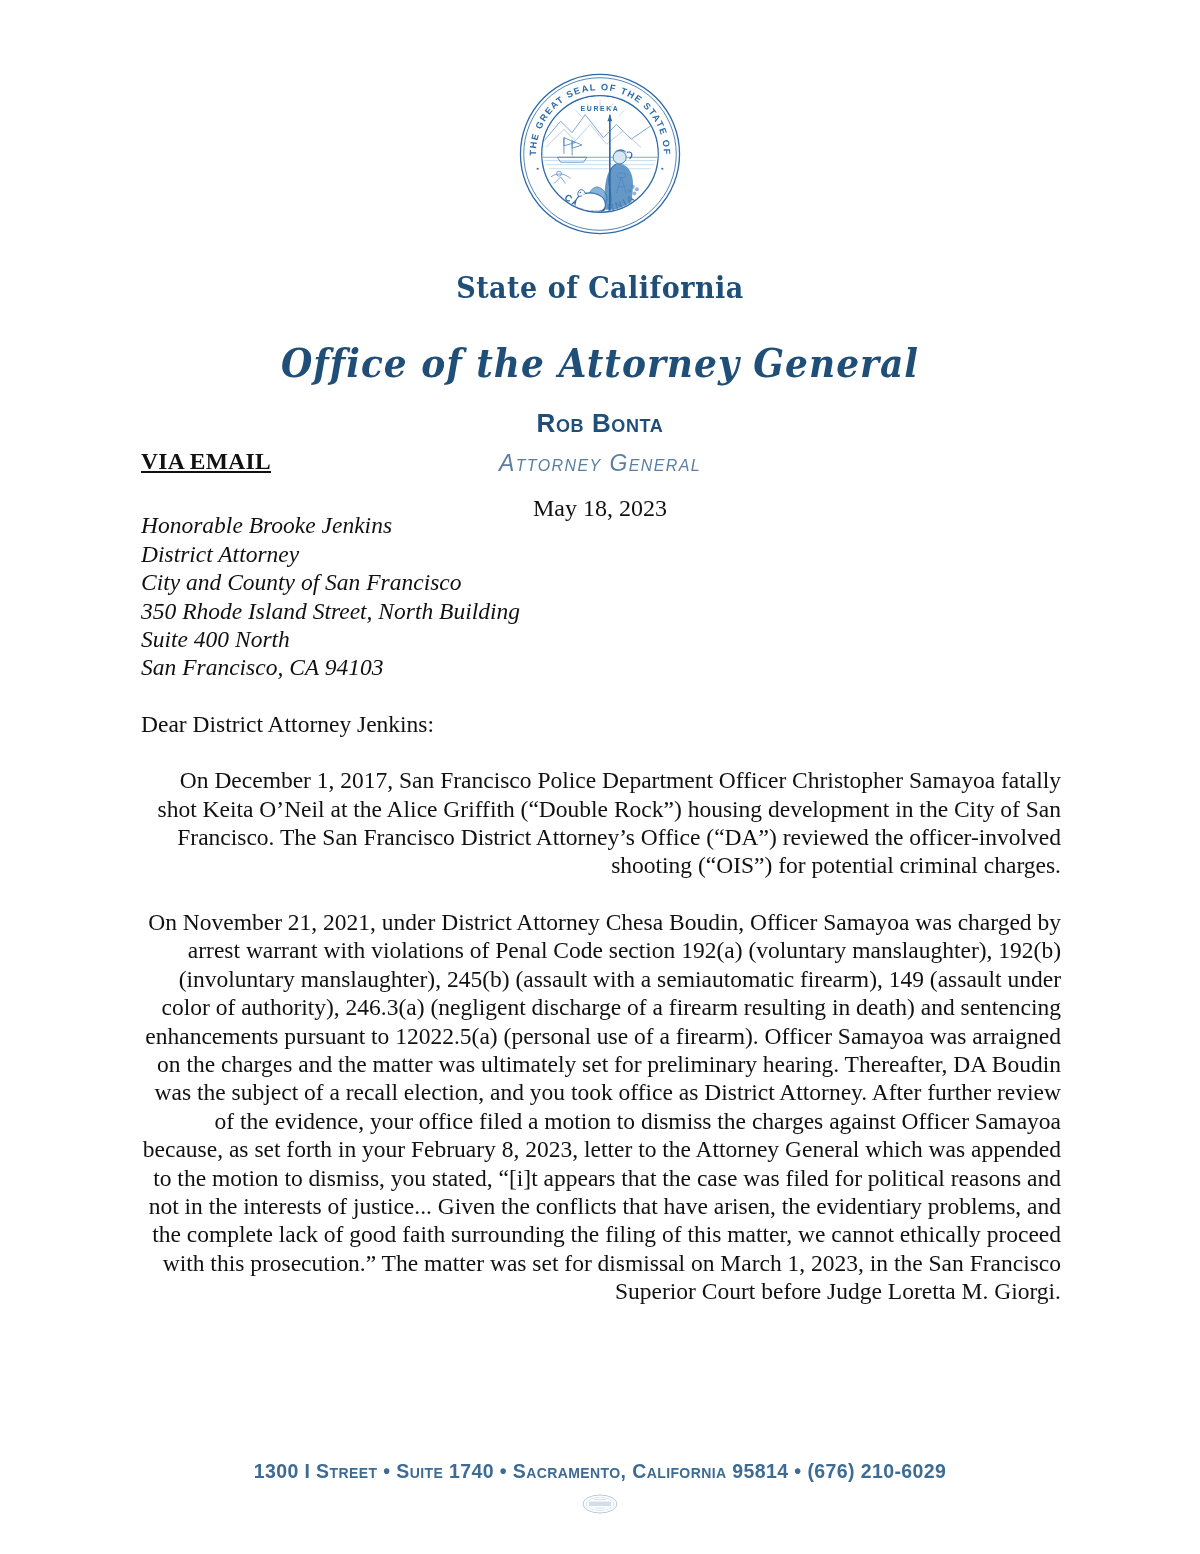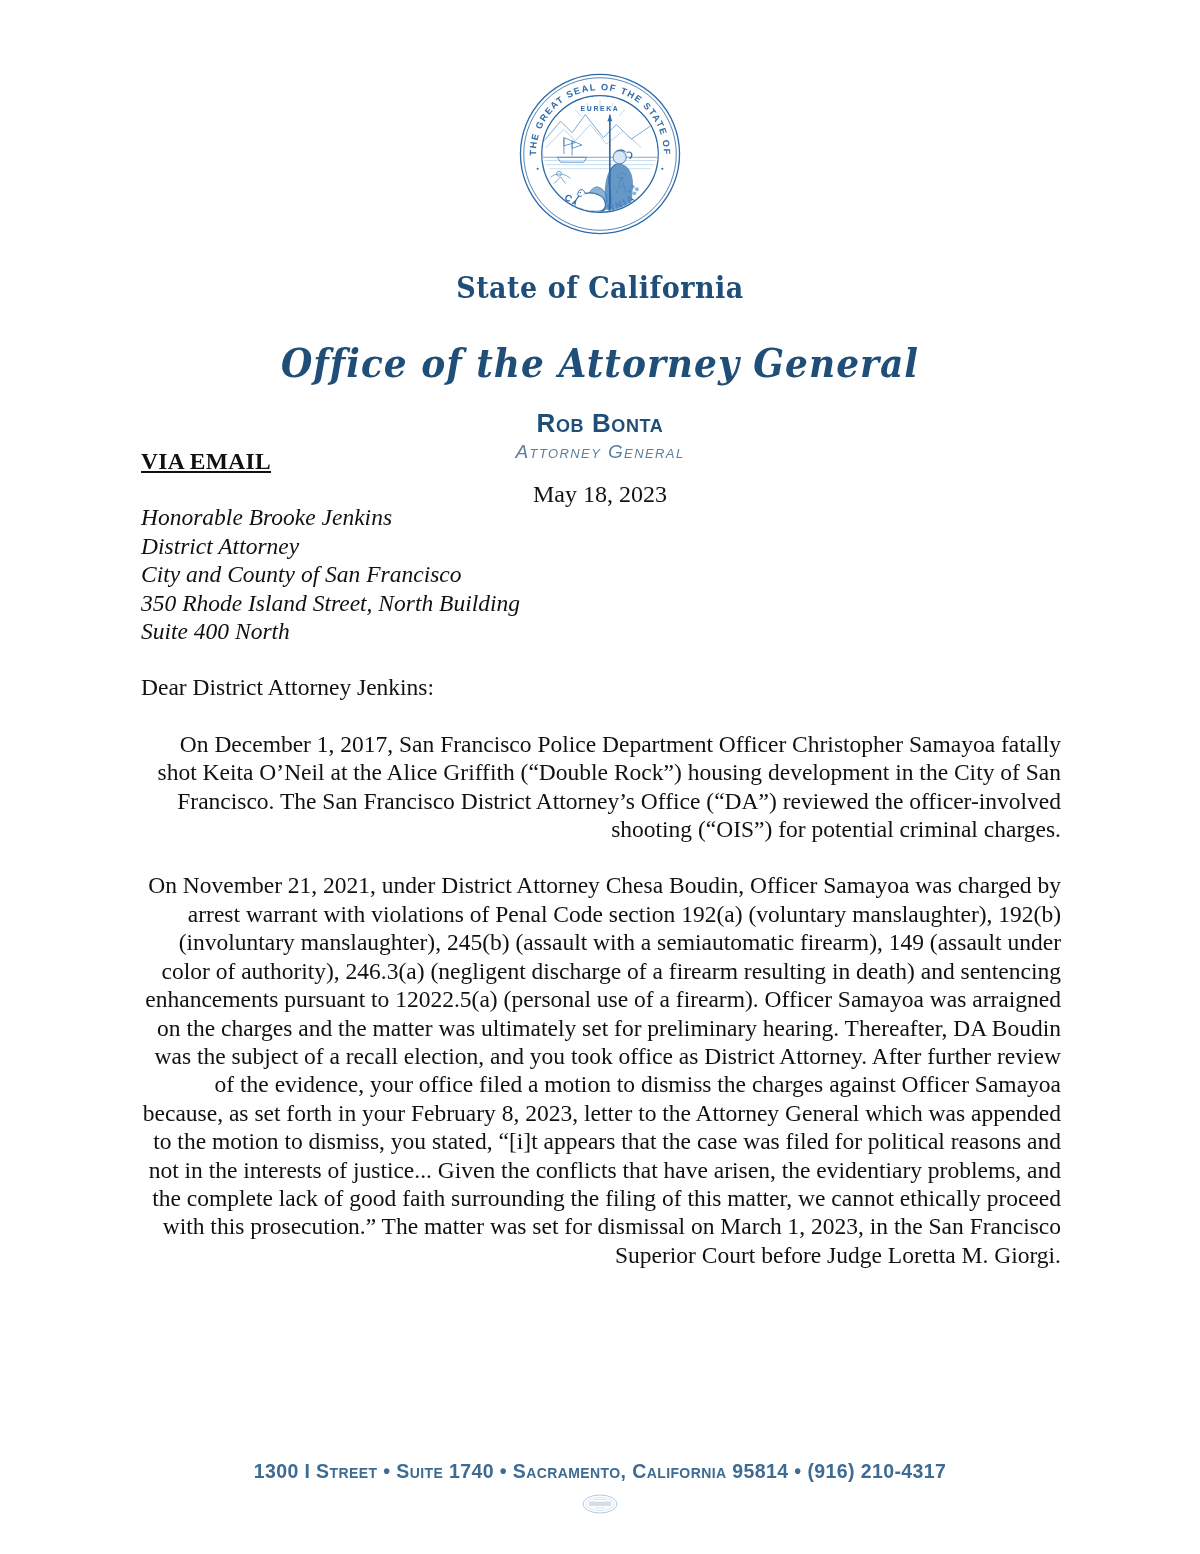--- a/index.html
+++ b/index.html
@@ -64,23 +64,23 @@
   .ag-name {
     margin-top: 22px;
     font-family: "Liberation Sans", "DejaVu Sans", sans-serif;
     font-size: 26px;
     font-weight: bold;
     color: #1f4e79;
     font-variant: small-caps;
     letter-spacing: 0.6px;
   }
   .ag-title {
-    margin-top: 2px;
+    margin-top: 11px;
     font-family: "Liberation Sans", "DejaVu Sans", sans-serif;
-    font-size: 19px;
+    font-size: 23px;
     font-style: italic;
     color: #5b7fa0;
     font-variant: small-caps;
     letter-spacing: 1.4px;
   }
 
   .letter-date {
     margin-top: 18px;
     font-size: 24px;
     color: #111;
@@ -95,21 +95,21 @@
     font-size: 23.5px;
     line-height: 28.4px;
     color: #111;
     text-align: left;
   }
   .via-email {
     font-weight: bold;
     text-decoration: underline;
     letter-spacing: 0.3px;
     display: inline-block;
-    margin-bottom: 28px;
+    margin-bottom: 36px;
   }
   .addr-block { margin-bottom: 28px; font-style: italic; }
   .addr-line { display: block; }
 
   .re-line { margin-bottom: 28px; }
   .re-label { }
   .re-case-italic { font-style: italic; }
 
   .salutation { margin-bottom: 28px; }
 
@@ -259,31 +259,32 @@
     <div>
       <span class="via-email">VIA EMAIL</span>
     </div>
 
     <div class="addr-block">
       <span class="addr-line">Honorable Brooke Jenkins</span>
       <span class="addr-line">District Attorney</span>
       <span class="addr-line">City and County of San Francisco</span>
       <span class="addr-line">350 Rhode Island Street, North Building</span>
       <span class="addr-line">Suite 400 North</span>
+      <span class="addr-line">San Francisco, CA 94103</span>
     </div>
 
 
     <div class="salutation">Dear District Attorney Jenkins:</div>
 
     <p class="para">On December 1, 2017, San Francisco Police Department Officer Christopher Samayoa fatally shot Keita O’Neil at the Alice Griffith (“Double Rock”) housing development in the City of San Francisco.  The San Francisco District Attorney’s Office (“DA”) reviewed the officer-involved shooting (“OIS”) for potential criminal charges.</p>
     <p class="para">On November 21, 2021, under District Attorney Chesa Boudin, Officer Samayoa was charged by arrest warrant with violations of Penal Code section 192(a) (voluntary manslaughter), 192(b) (involuntary manslaughter), 245(b) (assault with a semiautomatic firearm), 149 (assault under color of authority), 246.3(a) (negligent discharge of a firearm resulting in death) and sentencing enhancements pursuant to 12022.5(a) (personal use of a firearm).  Officer Samayoa was arraigned on the charges and the matter was ultimately set for preliminary hearing.  Thereafter, DA Boudin was the subject of a recall election, and you took office as District Attorney.  After further review of the evidence, your office filed a motion to dismiss the charges against Officer Samayoa because, as set forth in your February 8, 2023, letter to the Attorney General which was appended to the motion to dismiss, you stated, “[i]t appears that the case was filed for political reasons and not in the interests of justice... Given the conflicts that have arisen, the evidentiary problems, and the complete lack of good faith surrounding the filing of this matter, we cannot ethically proceed with this prosecution.”  The matter was set for dismissal on March 1, 2023, in the San Francisco Superior Court before Judge Loretta M. Giorgi.</p>
   </div>
 
   <div class="footer">
-    <div class="footer-address">1300 I Street • Suite 1740 • Sacramento, California 95814 • (916) 210-4317</div>
+    <div class="footer-address">1300 I Street • Suite 1740 • Sacramento, California 95814 • (676) 210-6029</div>
     <div class="footer-mark">
       <svg width="40" height="26" viewBox="0 0 40 26" xmlns="http://www.w3.org/2000/svg" aria-label="small seal watermark">
         <g opacity="0.45">
           <ellipse cx="20" cy="13" rx="17" ry="9" fill="none" stroke="#5b8ab5" stroke-width="1"></ellipse>
           <ellipse cx="20" cy="13" rx="14" ry="6.6" fill="none" stroke="#93b4d4" stroke-width="0.7"></ellipse>
           <rect x="9" y="10.5" width="22" height="4.5" fill="#4a79a8" opacity="0.55"></rect>
           <path d="M14,8.5 L26,8.5 M15,17 L25,17" stroke="#7ba0c6" stroke-width="0.7"></path>
         </g>
       </svg>
     </div>

